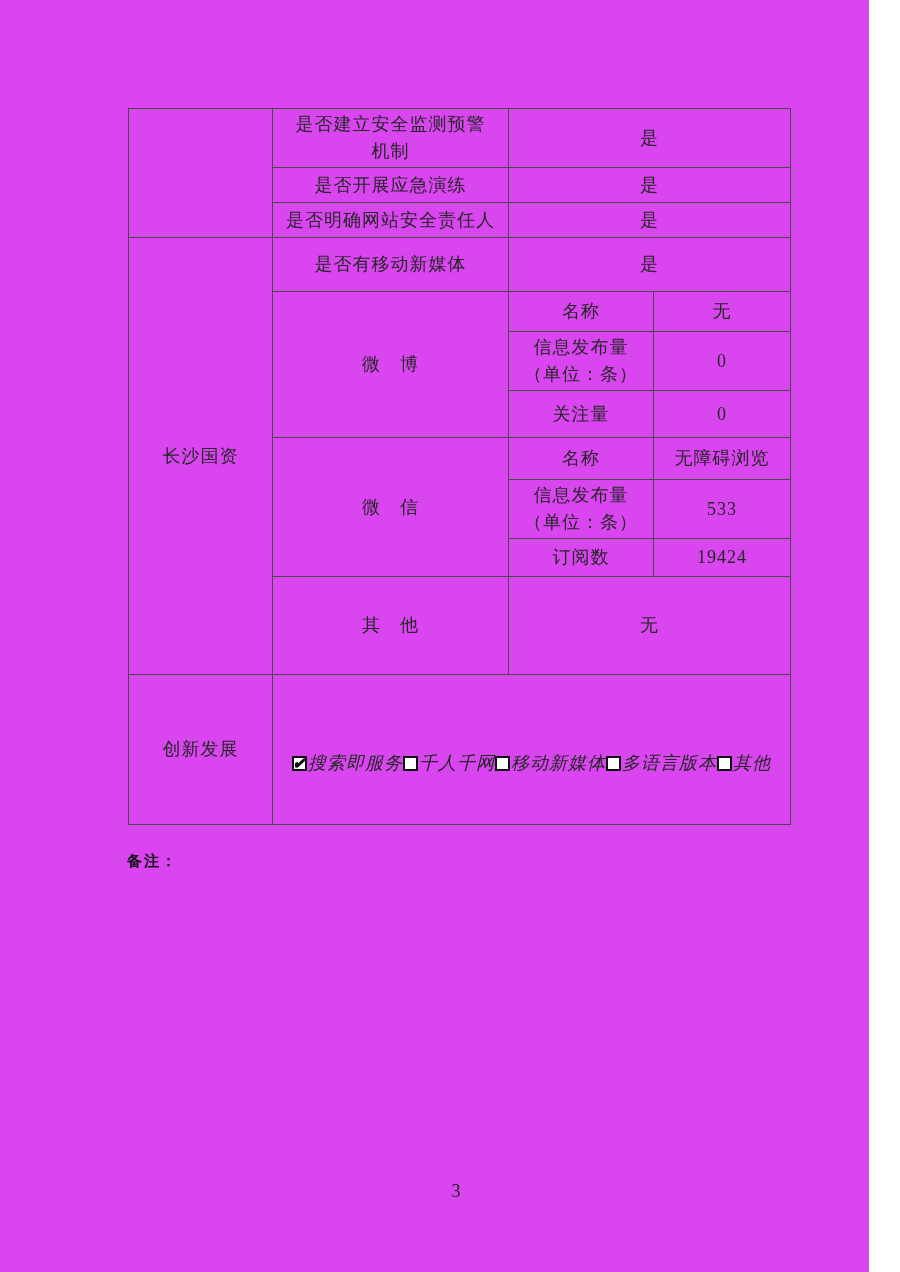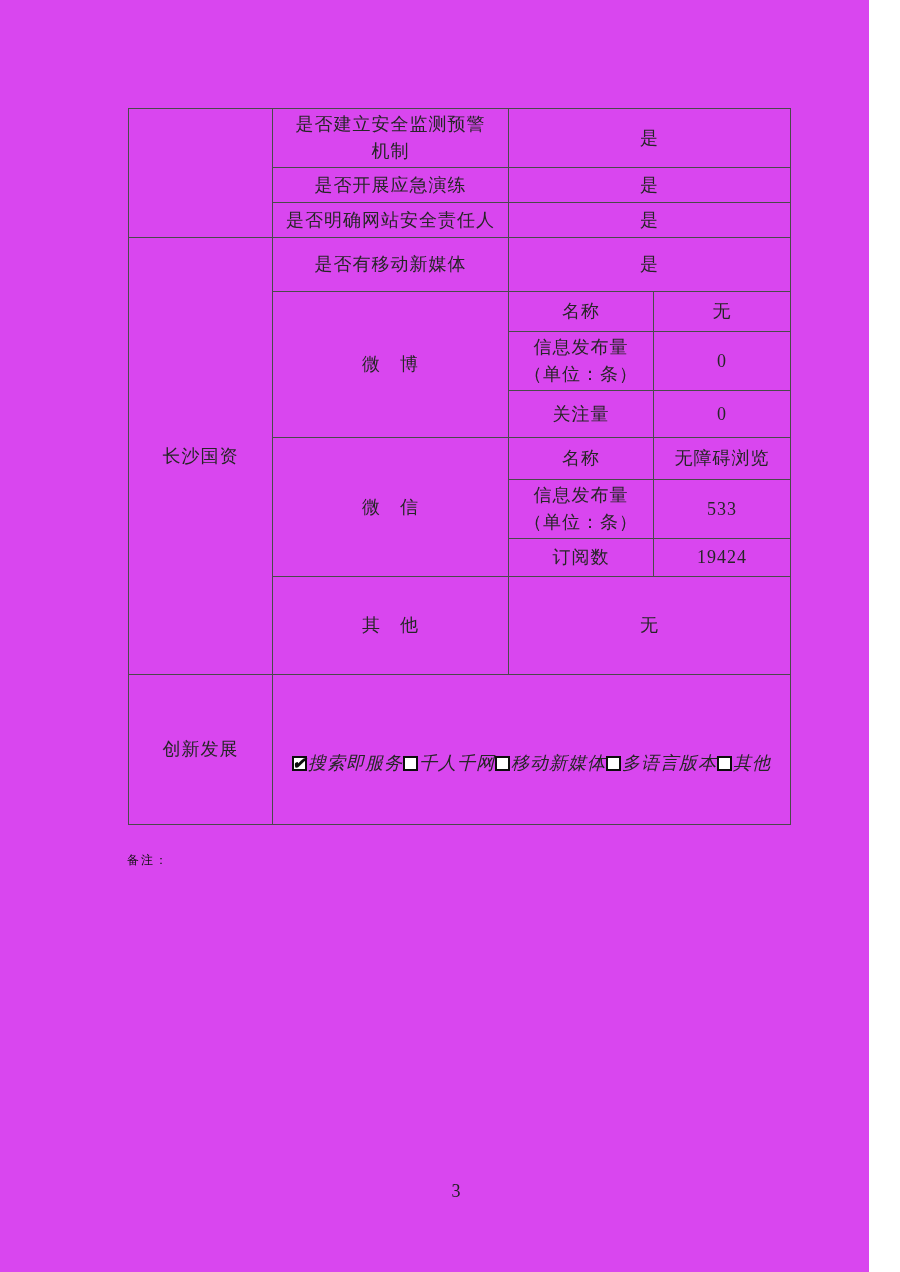--- a/index.html
+++ b/index.html
@@ -52,22 +52,22 @@
     left:-2px; top:-8px;
     font-size:17px;
     font-weight:bold;
     color:#0d0d0d;
     letter-spacing:0;
   }
 
   .remarks {
     position:absolute;
     left:127px; top:852px;
-    font-size:12px;
-    font-weight:normal;
+    font-size:15px;
+    font-weight:bold;
     letter-spacing:2px;
     color:#111111;
   }
   .page-number {
     position:absolute;
     left:0; top:1181px;
     width:912px;
     text-align:center;
     font-size:18px;
     color:#222222;

